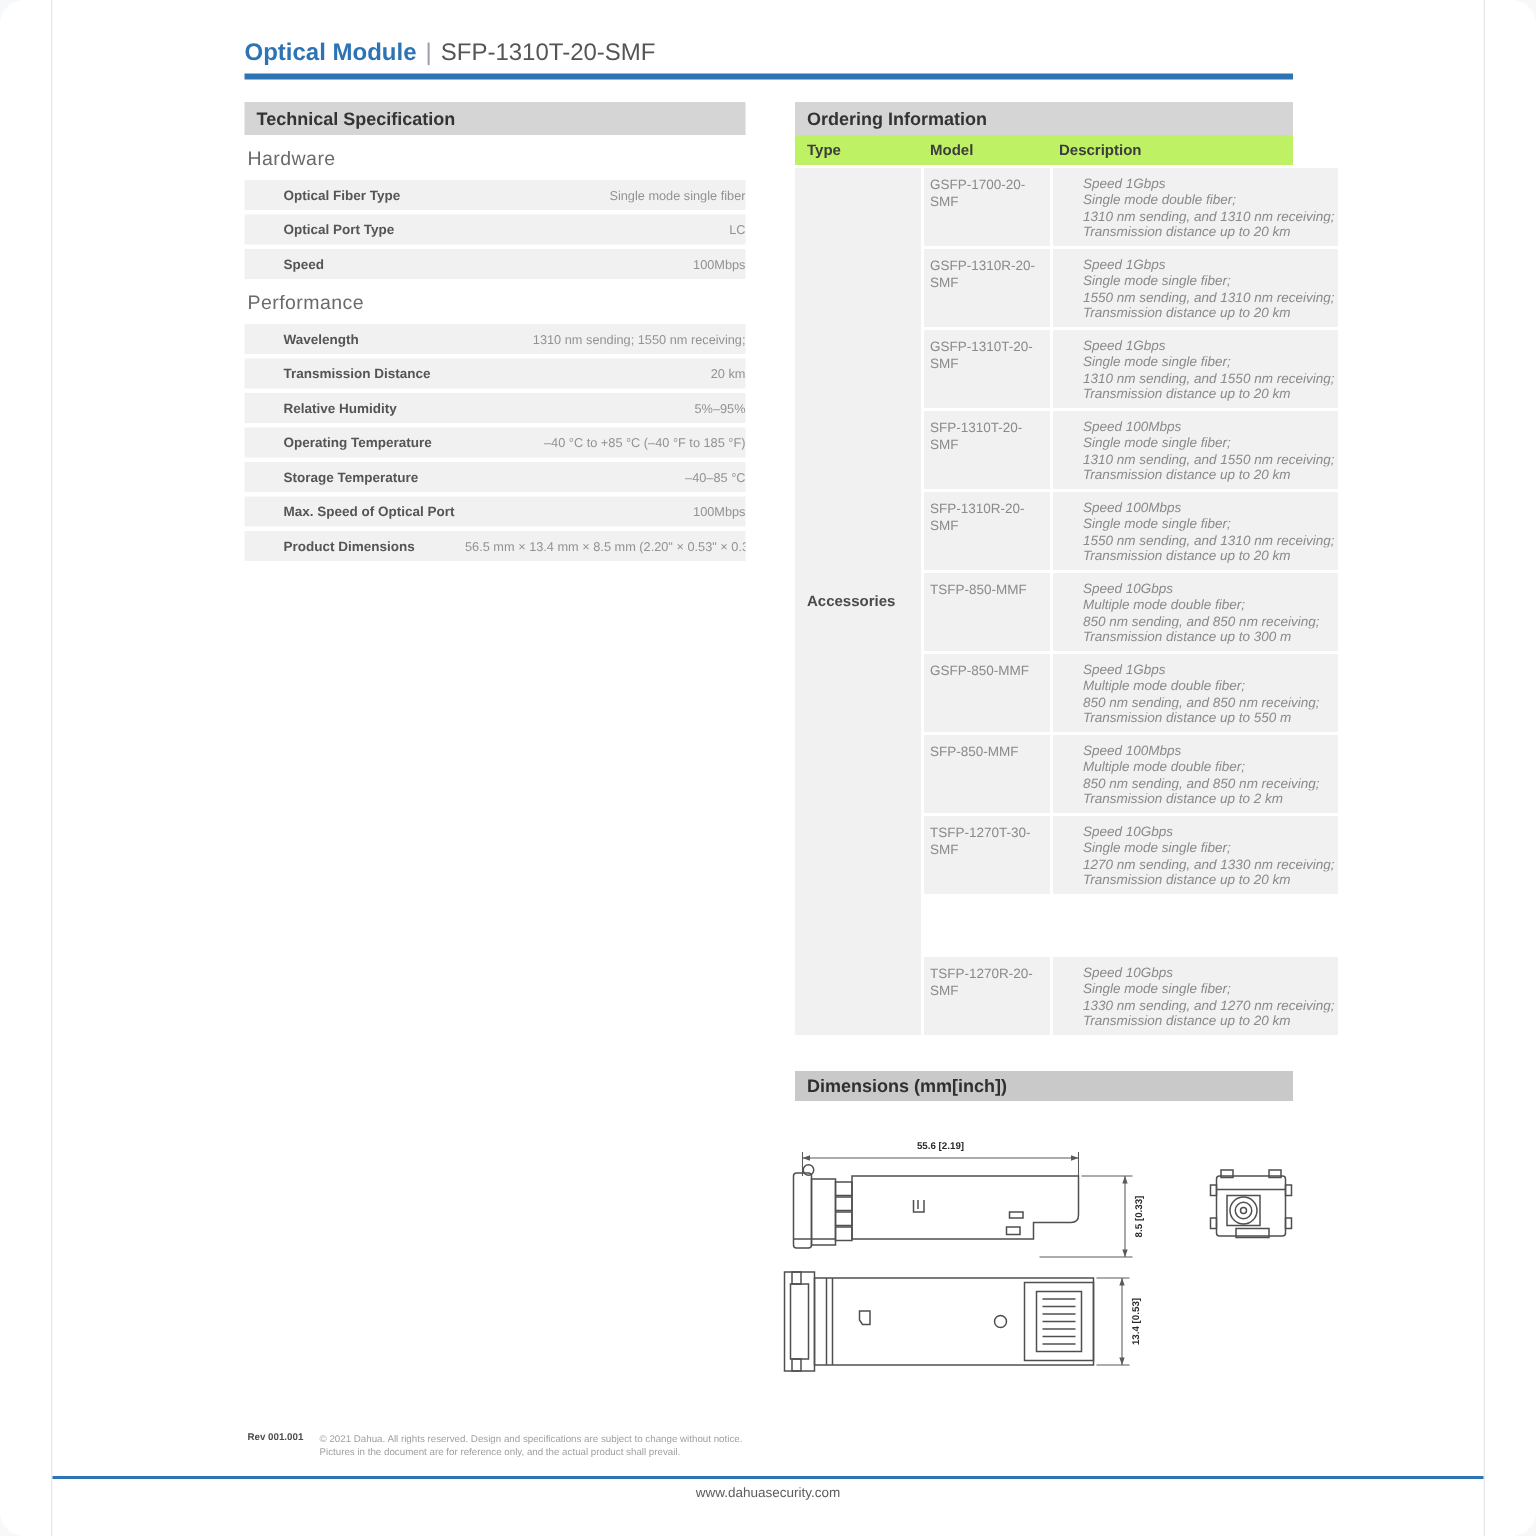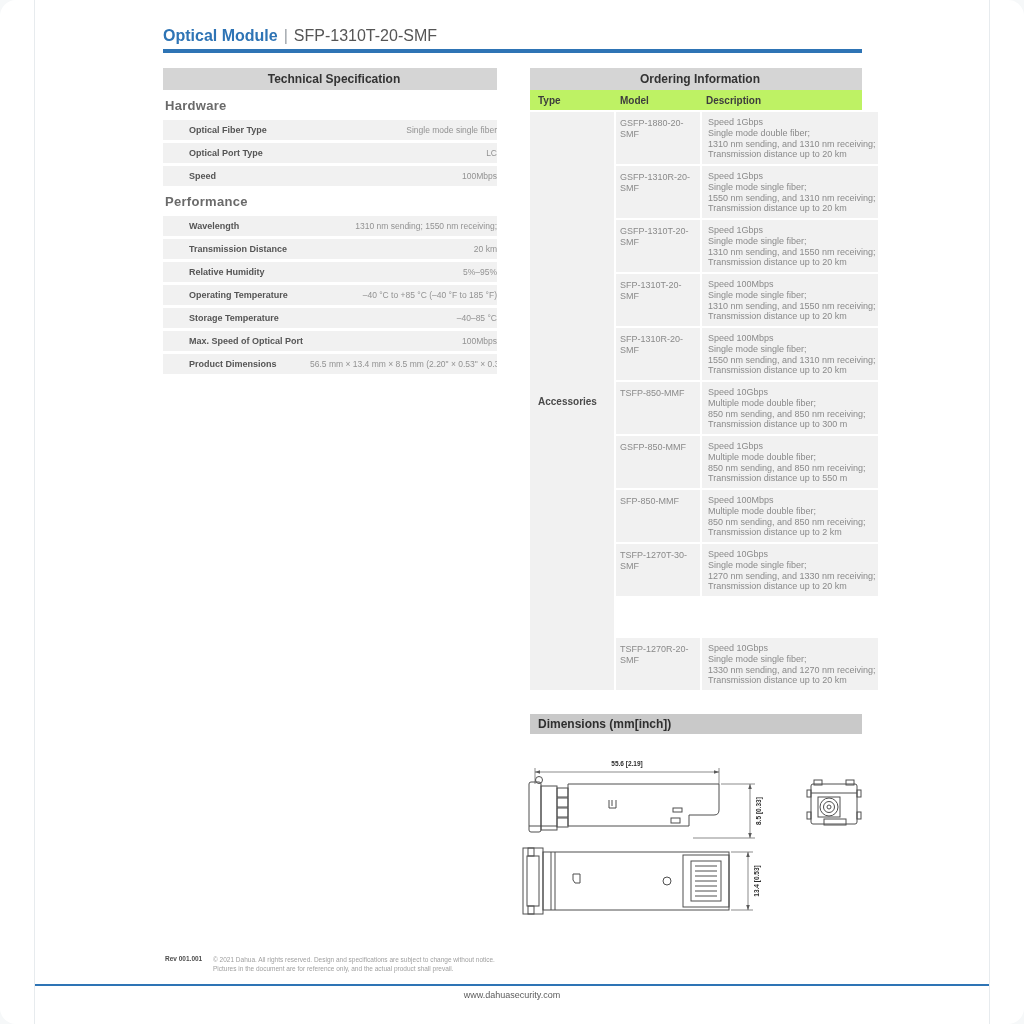--- a/index.html
+++ b/index.html
@@ -11,44 +11,44 @@
   .edge.l{ left:34px; } .edge.r{ left:989px; }
 
   
   .title-wrap{ position:absolute; left:163px; top:27px; font-size:16px; white-space:nowrap; }
   .title-brand{ color:var(--accent); font-weight:700; }
   .title-sep{ color:#9aa0a6; font-weight:300; padding:0 6px; }
   .title-model{ color:#555; font-weight:400; }
   .title-rule{ position:absolute; left:163px; top:49px; width:699px; height:4px; background:var(--accent); }
 
   
-  .bar{ height:22px; line-height:22px; background:#d5d5d5; color:#333; font-size:12px; font-weight:700; padding-left:8px;text-align:center; }
+  .bar{ height:22px; line-height:22px; background:#d5d5d5; color:#333; font-size:12px; font-weight:700; padding-left:8px; }
 
   
   .left-col{ position:absolute; left:163px; top:68px; width:334px; }
-  .ts-sub{ font-size:13px; color:#6a6a6a; margin:8px 0 7px 2px; letter-spacing:.3px;font-weight:bold; }
+  .ts-sub{ font-size:13px; color:#6a6a6a; margin:8px 0 7px 2px; letter-spacing:.3px; }
   .ts-row{ display:flex; height:20px; margin-bottom:3px; background:#f1f1f1; align-items:center;padding-left:20px; }
   .ts-label{ flex:0 0 120px; padding-left:6px; font-size:9px; font-weight:700; color:#555; white-space:nowrap; }
   .ts-value{ flex:1; padding-left:7px; font-size:8.5px; color:#929292; white-space:nowrap; overflow:hidden;text-align:right; }
 
   
   .right-col{ position:absolute; left:530px; top:68px; width:332px; }
   .ord-head{ display:flex; height:20px; margin-bottom:2px; align-items:center; background:#bef264; }
   .ord-head > div{ font-size:10px; font-weight:700; color:#3d3d3d; }
   .oh-type{ flex:0 0 86px; padding-left:8px; }
   .oh-model{ flex:0 0 84px; padding-left:4px; }
   .oh-desc{ flex:1; padding-left:6px; }
   .ord-table{ display:flex; }
   .ord-type{ flex:0 0 84px; background:#f1f1f1; margin-right:2px; display:flex; align-items:center; }
   .ord-type span{ padding-left:8px; font-size:10px; font-weight:700; color:#4a4a4a; }
   .ord-rows{ flex:1; display:flex; flex-direction:column; }
   .ord-row{ display:flex; margin-bottom:2px; }
   .ord-row:last-child{ margin-bottom:0;margin-top:40px; }
   .ord-model{ flex:0 0 84px; background:#f1f1f1; margin-right:2px; padding:6px 4px 0 4px; font-size:9px; color:#8a8a8a; line-height:11px; word-break:break-word; }
-  .ord-desc{ flex:1; background:#f1f1f1; padding:5px 2px 5px 6px; }
+  .ord-desc{ flex:1; background:#f1f1f1; padding:5px 2px 5px 20px;font-style:italic; }
   .ord-desc{ height:52px; }
   .ord-model{ height:52px; }
   .ord-line{ font-size:9px; color:#8a8a8a; line-height:10.8px; white-space:nowrap; overflow:hidden; }
 
   
   .dims-bar{ margin-top:24px; height:20px; line-height:20px; background:#c9c9c9; color:#2f2f2f; font-size:12px; font-weight:700; padding-left:8px; }
   .dias{ position:relative; height:210px; }
   .svg-draw{ position:absolute; }
   .draw-stroke{ stroke:#4f4f4f; fill:none; stroke-width:1; }
   .dim-stroke{ stroke:#5a5a5a; fill:none; stroke-width:.7; }
@@ -126,21 +126,21 @@
       <div class="oh-type">Type</div>
       <div class="oh-model">Model</div>
       <div class="oh-desc">Description</div>
     </div>
     <div class="ord-table">
       <div class="ord-type">
         <span>Accessories</span>
       </div>
       <div class="ord-rows">
           <div class="ord-row">
-            <div class="ord-model">GSFP-1880-20-SMF</div>
+            <div class="ord-model">GSFP-1700-20-SMF</div>
             <div class="ord-desc">
               <div class="ord-line">Speed 1Gbps</div>
               <div class="ord-line">Single mode double fiber;</div>
               <div class="ord-line">1310 nm sending, and 1310 nm receiving;</div>
               <div class="ord-line">Transmission distance up to 20 km</div>
             </div>
           </div>
           <div class="ord-row">
             <div class="ord-model">GSFP-1310R-20-SMF</div>
             <div class="ord-desc">

